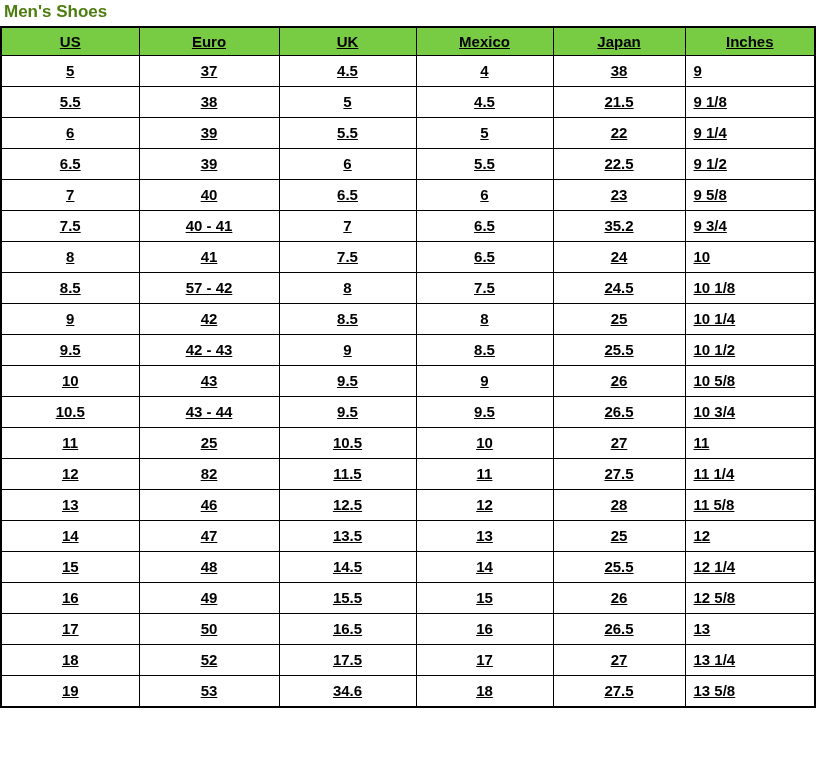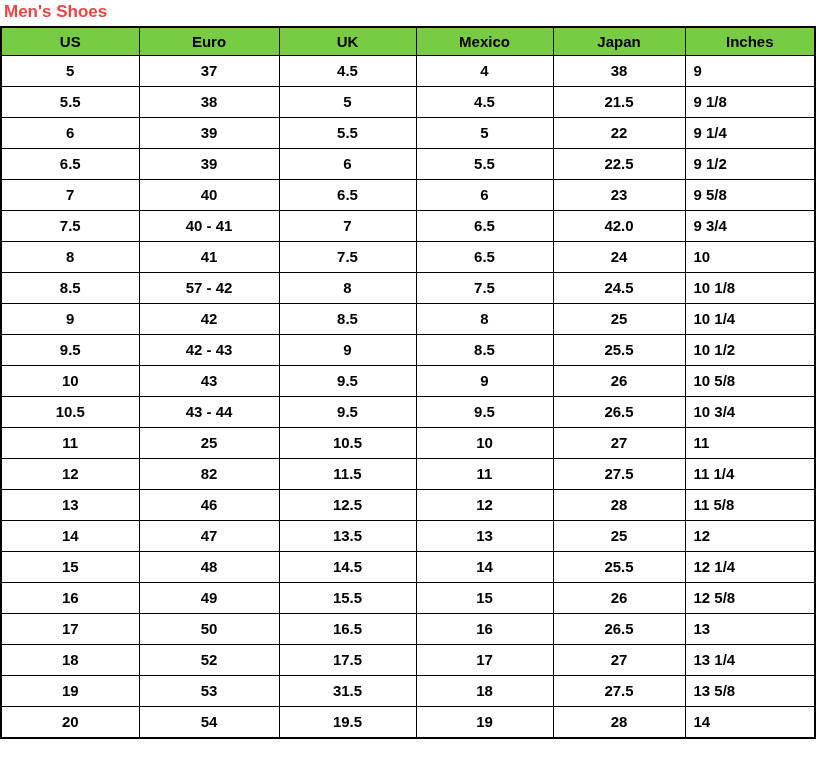--- a/index.html
+++ b/index.html
@@ -15,30 +15,31 @@
   }
   .page {
     width: 816px;
     height: 770px;
     position: relative;
     box-sizing: border-box;
   }
   .title {
     font-size: 17px;
     font-weight: bold;
-    color: #ef4444;
+    color: #4d7c0f;
     padding: 3px 13px 5px 4px;
     line-height: 18px;
     letter-spacing: 0px;
   }
   table.size-table {
     border-collapse: collapse;
     table-layout: fixed;
     width: 816px;
     border: 2px solid #000000;
+    text-decoration: underline;
   }
   table.size-table th,
   table.size-table td {
     border: 1px solid #000000;
     font-size: 15px;
     font-weight: bold;
     color: #000000;
     height: 30px;
     padding: 0;
     line-height: 30px;
@@ -132,21 +133,21 @@
         <td>6.5</td>
         <td>6</td>
         <td>23</td>
         <td class="col-inches">9 5/8</td>
       </tr>
       <tr>
         <td>7.5</td>
         <td>40 - 41</td>
         <td>7</td>
         <td>6.5</td>
-        <td>42.0</td>
+        <td>35.2</td>
         <td class="col-inches">9 3/4</td>
       </tr>
       <tr>
         <td>8</td>
         <td>41</td>
         <td>7.5</td>
         <td>6.5</td>
         <td>24</td>
         <td class="col-inches">10</td>
       </tr>
@@ -250,29 +251,21 @@
         <td>18</td>
         <td>52</td>
         <td>17.5</td>
         <td>17</td>
         <td>27</td>
         <td class="col-inches">13 1/4</td>
       </tr>
       <tr>
         <td>19</td>
         <td>53</td>
-        <td>31.5</td>
+        <td>34.6</td>
         <td>18</td>
         <td>27.5</td>
         <td class="col-inches">13 5/8</td>
       </tr>
-      <tr>
-        <td>20</td>
-        <td>54</td>
-        <td>19.5</td>
-        <td>19</td>
-        <td>28</td>
-        <td class="col-inches">14</td>
-      </tr>
     </tbody>
   </table>
 
 </div>
 
 </body></html>

